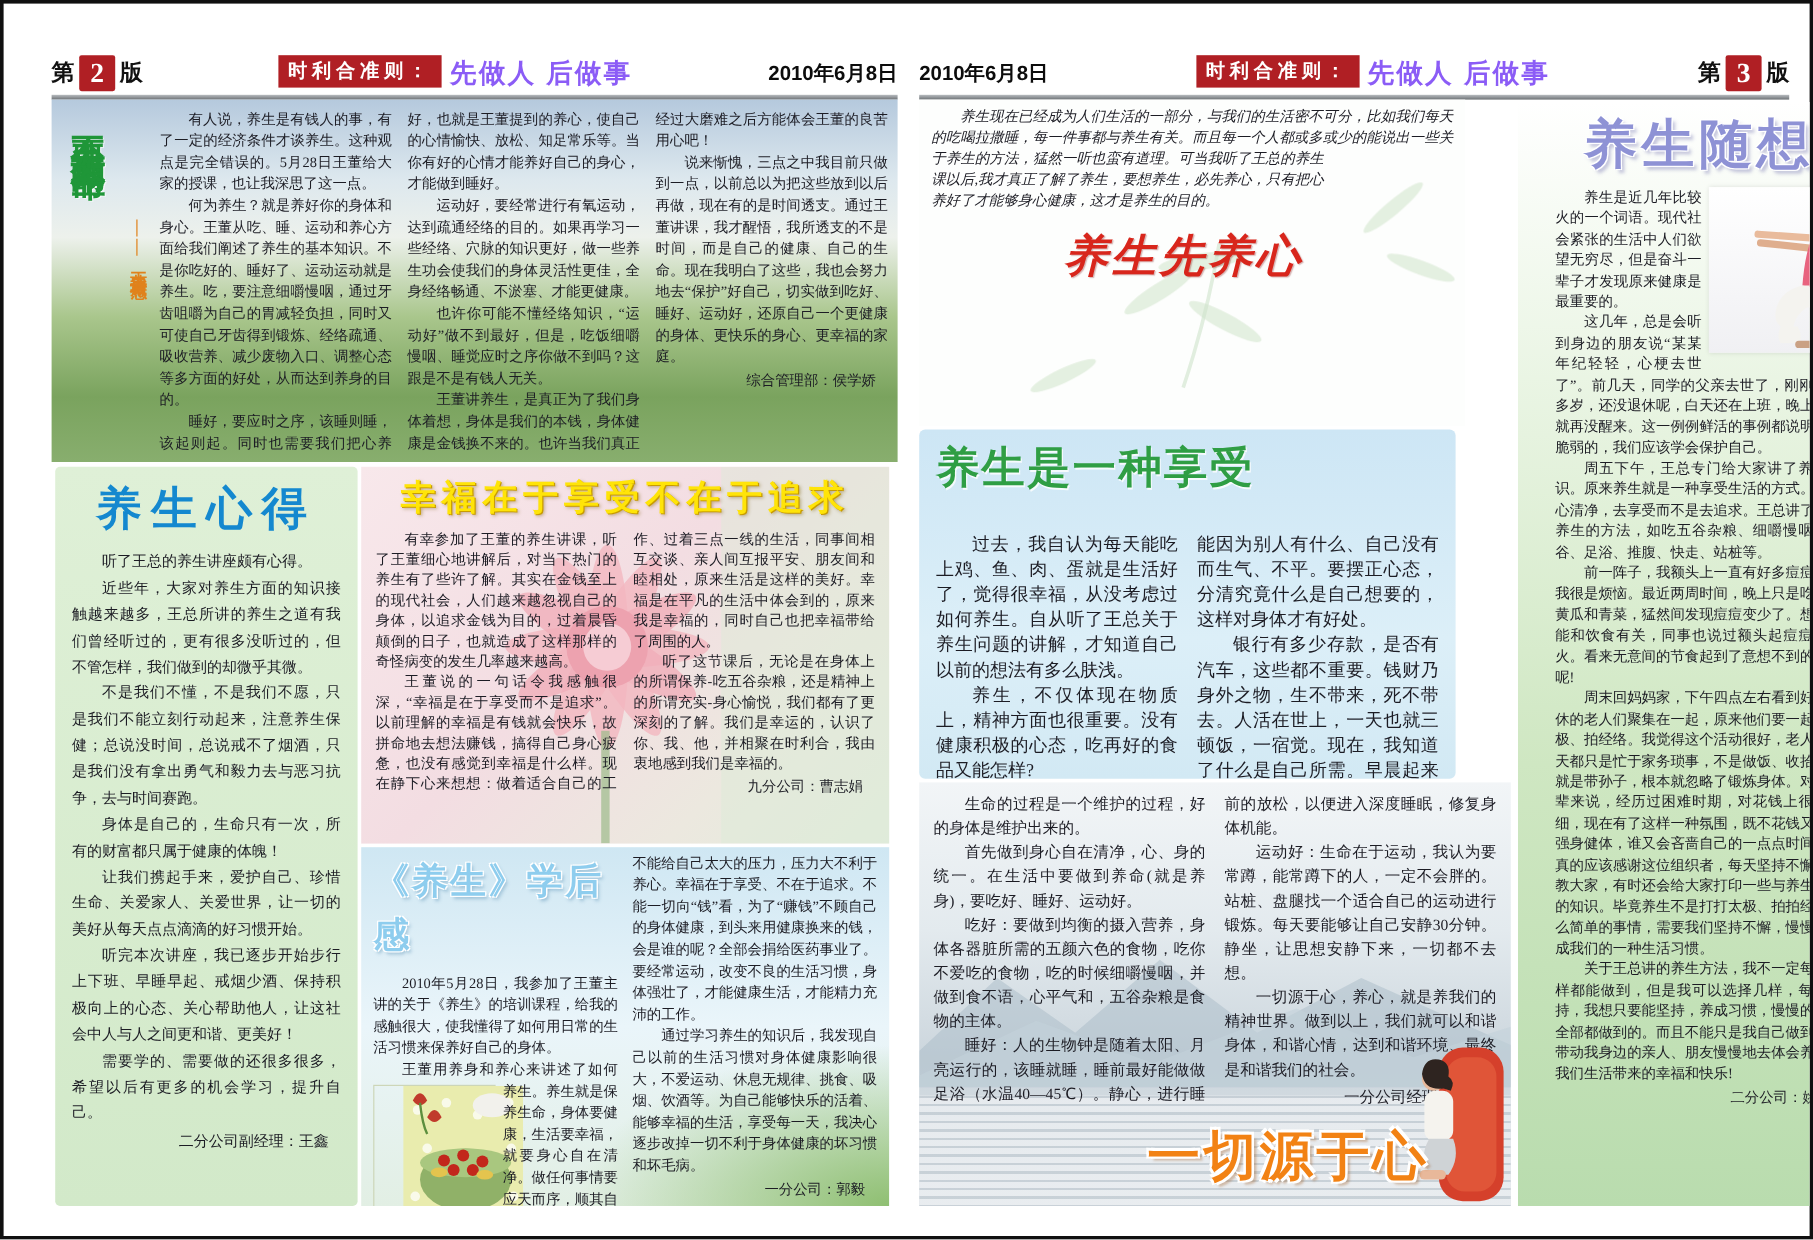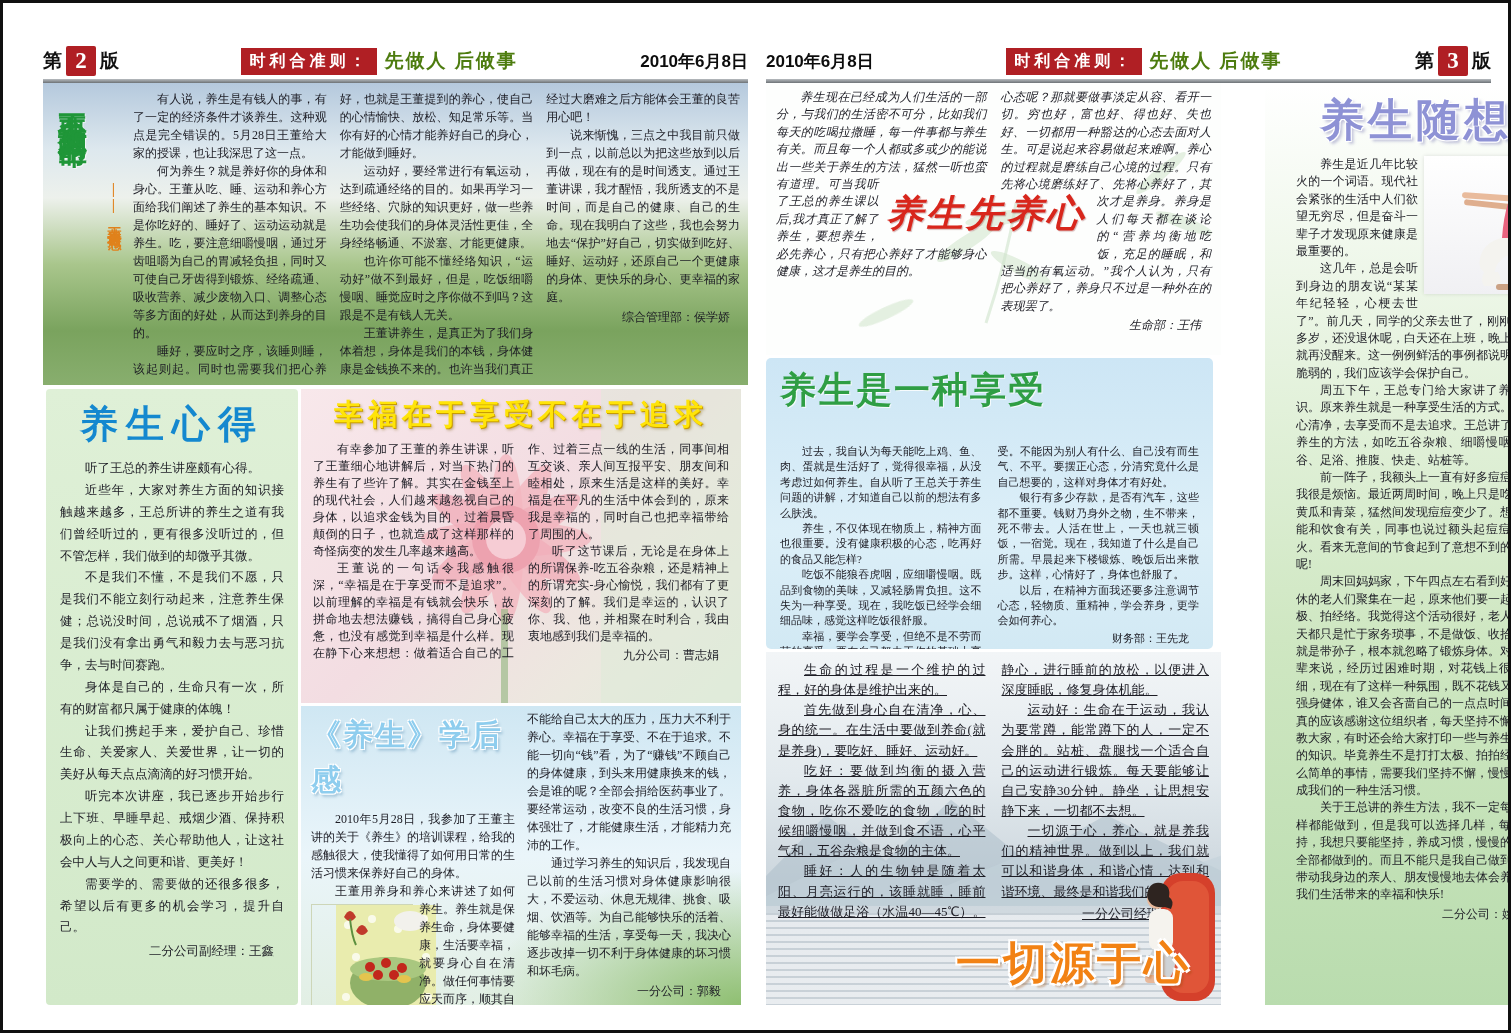--- a/index.html
+++ b/index.html
@@ -12,21 +12,21 @@
   .hdr-r{left:763px;top:42px;width:725px;}
   .rule{position:absolute;height:4px;background:linear-gradient(#b8bcc0,#6d7276);}
   .rule-l{left:40px;top:76px;width:705px;}
   .rule-r{left:763px;top:76px;width:725px;}
   .vergrp{display:flex;align-items:center;gap:4px;font-size:19px;font-weight:bold;color:#111;}
   .verbadge{display:inline-flex;align-items:center;justify-content:center;width:30px;height:30px;
             background:#b01f24;color:#fff;font-size:23px;font-weight:bold;border-radius:2px;
             font-family:"Liberation Serif",serif;}
   .slogrp{display:flex;align-items:flex-start;gap:7px;}
   .slogbox{background:#b01f24;color:#fff;font-size:16px;font-weight:bold;letter-spacing:4px;padding:3px 8px;}
-  .slogtxt{font-size:19px;font-weight:bold;color:#4d7c0f;letter-spacing:2px;}
+  .slogtxt{font-size:22px;font-weight:bold;color:#8b5cf6;letter-spacing:2px;}
   .hdate{font-size:17px;font-weight:bold;color:#0c0c0c;}
   
   .para{margin:0;text-indent:2em;text-align:justify;}
   .cont{text-indent:0;}
   .sign{text-align:right;margin:2px 10px 0 0;}
   
   .secA{position:absolute;left:40px;top:80px;width:705px;height:302px;overflow:hidden;
         background:linear-gradient(to bottom,#b5c9dd 0%,#dde8ee 22%,#edf1ec 38%,#a9c68c 60%,#7aa35e 82%,#88ae6e 100%);}
   .vtitle{position:absolute;left:10px;top:8px;height:290px;writing-mode:vertical-rl;
           font-size:29px;font-weight:900;color:#1f9638;letter-spacing:3px;
@@ -68,24 +68,24 @@
   .sp2{float:left;width:88px;height:60px;margin:2px 8px 2px 0;}
   .titleE{position:absolute;left:120px;top:106px;z-index:3;font-size:37px;font-weight:900;color:#d8261c;
           letter-spacing:3px;font-family:"Liberation Sans",sans-serif;text-shadow:1px 1px 1px rgba(120,0,0,.3);}
   .bamboo{position:absolute;left:0;top:0;width:100%;height:100%;z-index:0;}
   .e-col,.titleE{z-index:2;font-style:italic;}
   
   .secF{position:absolute;left:763px;top:355px;width:447px;height:291px;overflow:hidden;border-radius:5px;
         background:linear-gradient(to bottom,#cde6f5,#dcEFf8 60%,#d2e9f4);}
   .titleF{margin:8px 0 6px 14px;font-size:36px;font-weight:900;color:#2f9e44;letter-spacing:2px;
           font-family:"Liberation Sans",sans-serif;text-shadow:1px 1px 0 rgba(255,255,255,.8);}
-  .f-text{padding:0 14px;column-count:2;column-gap:16px;font-size:11px;line-height:1.4;margin-top:29px;}
-  
-  .secG{position:absolute;left:763px;top:649px;width:455px;height:353px;overflow:hidden;
-        background:linear-gradient(to bottom,#f2f5f7 0%,#e3eaee 35%,#ccd6dd 65%,#dde2e6 100%);text-decoration:underline;}
+  .f-text{padding:0 14px;column-count:2;column-gap:16px;font-size:15px;line-height:1.4;margin-top:29px;}
+  
+  .secG{position:absolute;left:763px;top:649px;width:493px;height:353px;overflow:hidden;
+        background:linear-gradient(to bottom,#f2f5f7 0%,#e3eaee 35%,#ccd6dd 65%,#dde2e6 100%);}
   .g-metal{position:absolute;left:0;bottom:0;width:100%;height:26%;opacity:.8;
            background:repeating-linear-gradient(to bottom,#c4cdd4 0 2px,#eceff2 2px 7px);}
   .g-mtn{position:absolute;left:0;top:26%;width:100%;height:46%;}
   .g-text{position:relative;padding:8px 12px;column-count:2;column-gap:16px;font-size:13px;line-height:1.55;z-index:2;}
   .titleG{position:absolute;left:190px;top:282px;z-index:4;font-size:44px;font-weight:900;color:#f28214;
           letter-spacing:3px;font-family:"Liberation Sans",sans-serif;
           text-shadow:2px 2px 0 #fff,-2px -2px 0 #fff,2px -2px 0 #fff,-2px 2px 0 #fff,4px 4px 2px rgba(150,70,0,.3);}
   .g-woman{position:absolute;right:2px;bottom:0;width:92px;height:150px;z-index:3;}
   
   .secH{position:absolute;left:1262px;top:82px;width:262px;height:920px;overflow:hidden;
@@ -231,26 +231,20 @@
       </g>
       <path d="M250,120 q-10,60 -30,120" stroke="#cfe3cb" stroke-width="3" fill="none" opacity=".6"></path>
     </svg>
     <div class="titleE">养生先养心</div>
     <div class="e-flex">
       <div class="e-col">
         <p class="para">
           <span>养生现在已经成为人们生活的一部分，与我们的生活密不可分，比如我们每天的吃喝拉撒睡，每一件事都与养生有关。而且每一个人都或多或少的能说出一些关于养生的方法，猛然一听也蛮有道理。</span><span class="sp sp1"></span><span>可当我听了王总的养生课以后,我才真正了解了养生，要想养生，必先养心，只有把心养好了才能够身心健康，这才是养生的目的。</span>
         </p>
       </div>
-      <div class="e-col">
-        <p class="para cont">
-          <span>心态呢？那就要做事淡定从容、看开一切。穷也好，富也好、得也好、失也好、一切都用一种豁达的心态去面对人生。可是说起来容易做起来难啊。养心的过程就是磨练自己心境的过程。只有先将心境磨练好了、先将</span><span class="sp sp2"></span><span>心养好了，其次才是养身。养身是人们每天都在谈论的“营养均衡地吃饭，充足的睡眠，和适当的有氧运动。”我个人认为，只有把心养好了，养身只不过是一种外在的表现罢了。</span>
-        </p>
-        <p class="para sign">生命部：王伟</p>
-      </div>
     </div>
   </div>
 
   <div class="secF">
     <div class="titleF">养生是一种享受</div>
     <div class="f-text">
       <span><p class="para">过去，我自认为每天能吃上鸡、鱼、肉、蛋就是生活好了，觉得很幸福，从没考虑过如何养生。自从听了王总关于养生问题的讲解，才知道自己以前的想法有多么肤浅。</p><p class="para">养生，不仅体现在物质上，精神方面也很重要。没有健康积极的心态，吃再好的食品又能怎样?</p><p class="para">吃饭不能狼吞虎咽，应细嚼慢咽。既品到食物的美味，又减轻肠胃负担。这不失为一种享受。现在，我吃饭已经学会细细品味，感觉这样吃饭很舒服。</p><p class="para">幸福，要学会享受，但绝不是不劳而获的享受。要在自己努力工作的基础上享受。不能因为别人有什么、自己没有而生气、不平。要摆正心态，分清究竟什么是自己想要的，这样对身体才有好处。</p><p class="para">银行有多少存款，是否有汽车，这些都不重要。钱财乃身外之物，生不带来，死不带去。人活在世上，一天也就三顿饭，一宿觉。现在，我知道了什么是自己所需。早晨起来下楼锻炼、晚饭后出来散步。这样，心情好了，身体也舒服了。</p><p class="para">以后，在精神方面我还要多注意调节心态，轻物质、重精神，学会养身，更学会如何养心。</p></span>
       <p class="para sign">财务部：王先龙</p>
     </div>
   </div>

